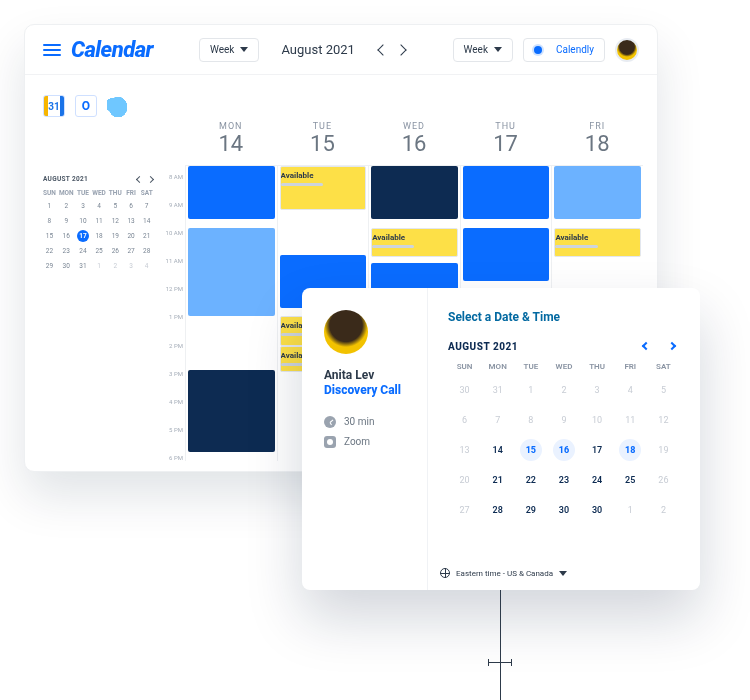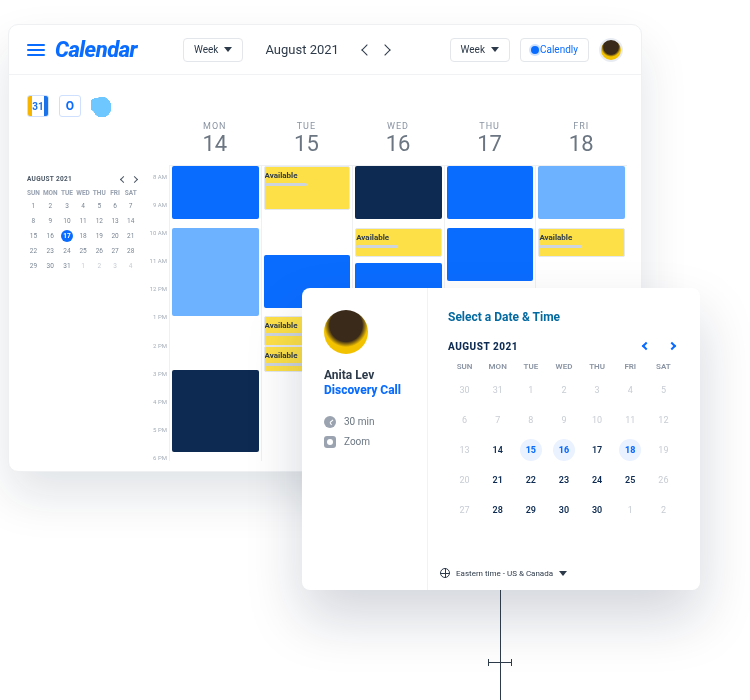--- a/index.html
+++ b/index.html
@@ -1,21 +1,21 @@
 <!DOCTYPE html>
 <html><head>
 <meta charset="utf-8">
 <style>
   * { box-sizing: border-box; margin: 0; padding: 0; font-family: -apple-system, BlinkMacSystemFont, "Segoe UI", Roboto, Helvetica, Arial, sans-serif; }
   body { width: 750px; height: 700px; background: #fff; position: relative; overflow: hidden; }
 
   
   .card-main {
     position: absolute;
-    left: 8px; top: 24px;
+    left: 24px; top: 24px;
     width: 634px; height: 448px;
     background: #fff;
     border: 1px solid #eef0f2;
     border-radius: 10px;
     box-shadow: 0 24px 48px rgba(10,30,60,0.12);
   }
   .topbar {
     height: 50px;
     display: flex; align-items: center;
     padding: 0 18px;
@@ -32,21 +32,21 @@
     display: inline-flex; align-items: center; gap: 6px;
     background: #fff;
     cursor: pointer;
   }
   .caret-down { width: 0; height: 0; border-left: 4px solid transparent; border-right: 4px solid transparent; border-top: 5px solid #2d3a4a; }
   .month-label { font-size: 13px; color: #2d3a4a; margin-left: 12px; }
   .nav-chev { width: 8px; height: 8px; border: solid #2d3a4a; border-width: 0 1.5px 1.5px 0; display: inline-block; }
   .nav-chev.left { transform: rotate(135deg); }
   .nav-chev.right { transform: rotate(-45deg); }
   .spacer { flex: 1; }
-  .calendly-pill { color: #0a6cff; display: inline-flex; align-items: center; gap: 1px; }
+  .calendly-pill { color: #0a6cff; display: inline-flex; align-items: center; gap: 14px; }
   .dot { width: 8px; height: 8px; border-radius: 50%; background: #0a6cff; box-shadow: 0 0 0 2px rgba(10,108,255,.2); }
   .avatar { width: 24px; height: 24px; border-radius: 50%; background: radial-gradient(circle at 50% 35%, #3a2a1a 0 45%, #f2c200 60% 100%); border: 2px solid #e8ecf2; }
 
   .integrations { position: absolute; left: 18px; top: 70px; display: flex; gap: 10px; }
   .integ { width: 22px; height: 22px; border-radius: 3px; }
   .integ.g    { background: linear-gradient(#f7b500,#f7b500) left/4px 100% no-repeat, linear-gradient(#1a73e8,#1a73e8) right/4px 100% no-repeat, #fff; border: 1px solid #cfe0ff; display:flex; align-items:center; justify-content:center; font-size:10px; font-weight:700; color:#1a73e8; }
   .integ.o    { background: #fff; border: 1px solid #cfe0ff; display:flex; align-items:center; justify-content:center; font-size:12px; font-weight:700; color:#0a6cff; }
   .integ.cl   { background: radial-gradient(ellipse at 50% 55%, #6fc7ff 0 60%, transparent 61%), radial-gradient(ellipse at 30% 45%, #6fc7ff 0 40%, transparent 41%); }
 
   

